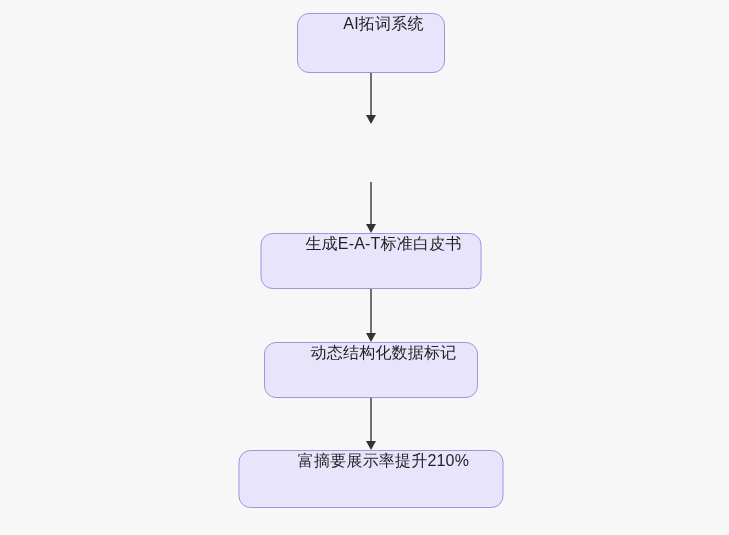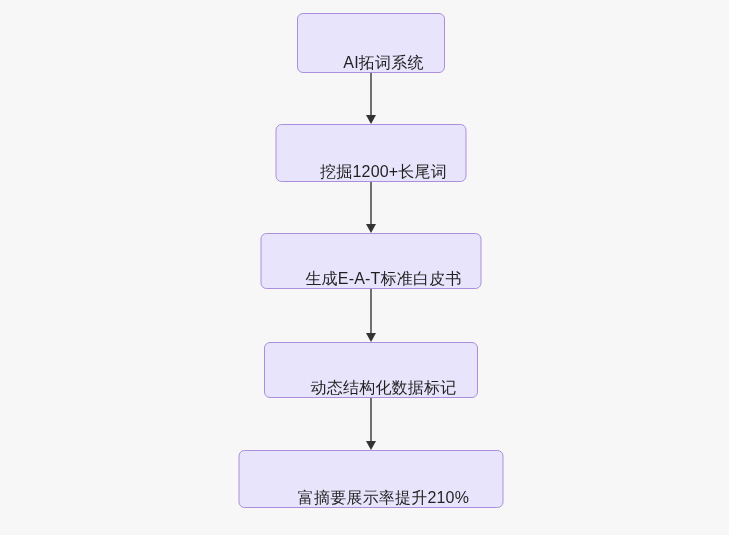--- a/index.html
+++ b/index.html
@@ -17,23 +17,23 @@
   #flowchart-canvas {
     position: relative;
     width: 729px;
     height: 535px;
   }
   .node {
     position: absolute;
     box-sizing: border-box;
     background: #e8e4fb;
     border: 1.6px solid #ab8fdc;
-    border-radius: 6px;
+    border-radius: 12px;
     display: flex;
-    align-items: flex-end;
+    align-items: flex-start;
     justify-content: center;
     transform: translateX(-50%);
     padding-left: 25px;
   }
   .node-label {
     font-size: 16px;
     font-weight: 400;
     color: #1f2020;
     line-height: 1.2;
     letter-spacing: 0.2px;
@@ -87,23 +87,20 @@
 
   <div class="edge" style="left:371px; top:398px; width:14px; height:52px;">
     <div class="edge-line" style="height:43px;"></div>
     <div class="edge-arrow"></div>
   </div>
 
   <div class="node" style="left:371px; top:13px; width:148px; height:60px;">
     <span class="node-label">AI拓词系统</span>
   </div>
 
-  <div class="node" style="left:371px; top:124px; width:191px; height:58px;">
-    <span class="node-label">挖掘1200+长尾词</span>
-  </div>
 
   <div class="node" style="left:371px; top:342px; width:214px; height:56px;">
     <span class="node-label">动态结构化数据标记</span>
   </div>
 
   <div class="node" style="left:371px; top:233px; width:221px; height:56px;">
     <span class="node-label">生成E-A-T标准白皮书</span>
   </div>
 
   <div class="node" style="left:371px; top:450px; width:265px; height:58px;">

